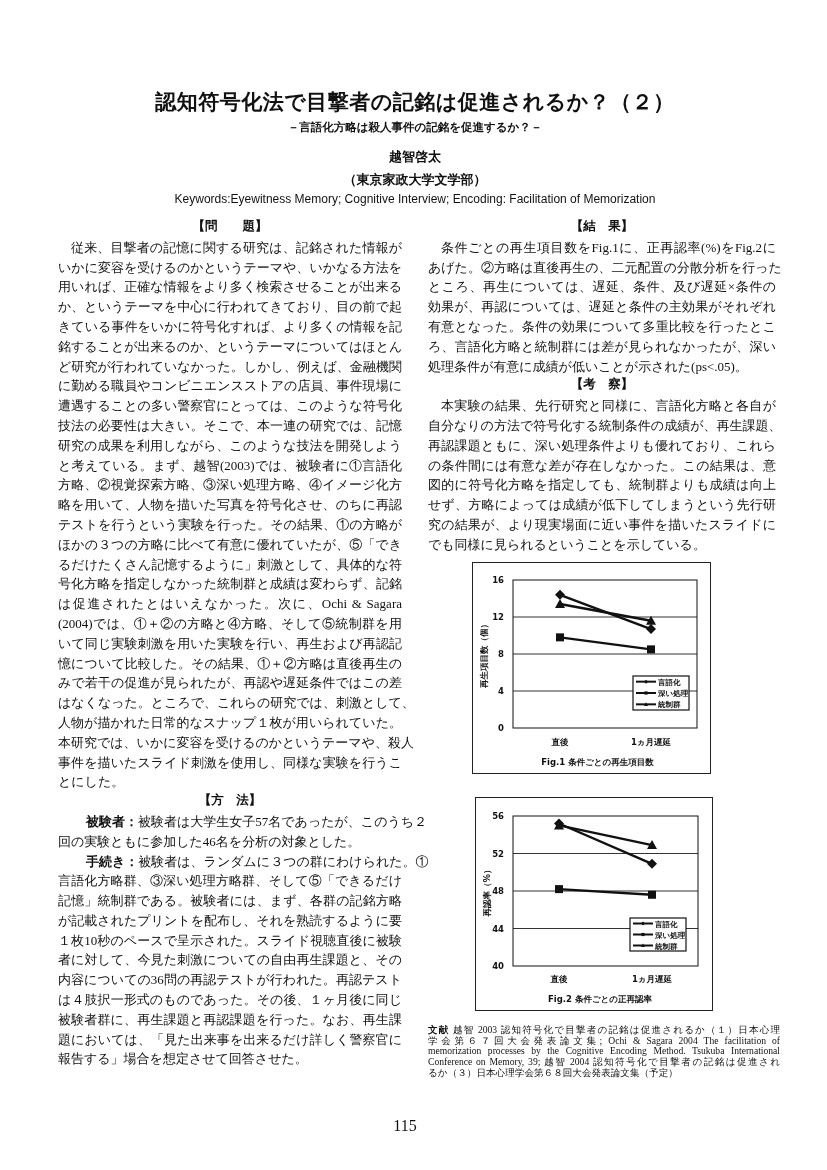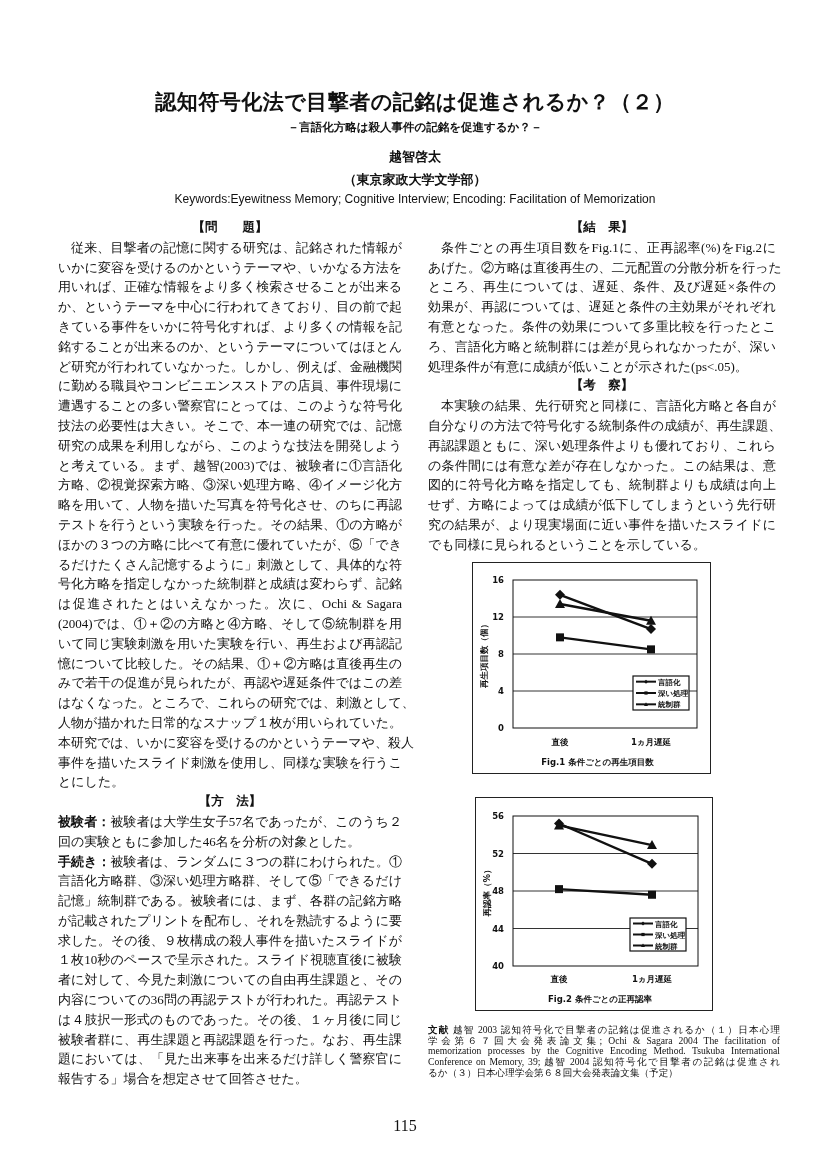--- a/index.html
+++ b/index.html
@@ -9,22 +9,22 @@
   .subtitle { left: 0; width: 830px; top: 120px; text-align: center; font-family: "DejaVu Sans", sans-serif; font-weight: bold; font-size: 11.5px; }
   .author { left: 0; width: 830px; top: 148px; text-align: center; font-family: "DejaVu Sans", sans-serif; font-weight: bold; font-size: 13px; }
   .affil { left: 0; width: 830px; top: 171px; text-align: center; font-family: "DejaVu Sans", sans-serif; font-weight: bold; font-size: 13px; }
   .keywords { left: 0; width: 830px; top: 192px; text-align: center; font-family: "Liberation Sans", sans-serif; font-size: 12px; }
   .col { top: 218px; font-family: "Liberation Serif", "DejaVu Serif", serif; font-size: 13px; }
   .col.left { left: 58px; width: 344px; }
   .col.right { left: 428px; width: 348px; }
   .row { height: 19.8px; line-height: 19.8px; white-space: nowrap; text-align: justify; text-align-last: justify; overflow: visible; }
   .row.last { text-align-last: left; }
   .row.indent { padding-left: 13px; }
-  .row.heading { text-align-last: center; font-family: Liberation Serif, serif; font-weight: bold; font-size: 12.5px; }
-  .lbl { font-family: "DejaVu Sans", sans-serif; font-weight: bold; }
+  .row.heading { text-align-last: center; font-family: Liberation Mono, monospace; font-weight: bold; font-size: 12.5px; }
+  .lbl { font-family: "DejaVu Sans", sans-serif; font-weight: bold; margin-left: 28px; }
   .fig { border: 1px solid #222; background: #fff; }
   .fig svg { position: absolute; left: 0; top: 0; }
   .refs { left: 428px; top: 1025px; width: 352px; font-family: "Liberation Serif", "DejaVu Serif", serif; font-size: 9.6px; }
   .refs .rrow { height: 10.7px; line-height: 10.7px; white-space: nowrap; text-align: justify; text-align-last: justify; }
   .refs .rrow.last { text-align-last: left; }
   .refs .b { font-weight: bold; }
   .pageno { left: 390px; width: 30px; top: 1117px; text-align: center; font-family: "Liberation Serif", serif; font-size: 16px; }
 </style>
 </head>
 <body>
@@ -65,21 +65,20 @@
     <div class="row">本研究では、いかに変容を受けるのかというテーマや、殺人</div>
     <div class="row">事件を描いたスライド刺激を使用し、同様な実験を行うこ</div>
     <div class="row last">とにした。</div>
     <div class="row heading">【方　法】</div>
     <div class="row"><span class="lbl">被験者：</span><span>被験者は大学生女子57名であったが、このうち２</span></div>
     <div class="row last">回の実験ともに参加した46名を分析の対象とした。</div>
     <div class="row"><span class="lbl">手続き：</span><span>被験者は、ランダムに３つの群にわけられた。①</span></div>
     <div class="row">言語化方略群、③深い処理方略群、そして⑤「できるだけ</div>
     <div class="row">記憶」統制群である。被験者には、まず、各群の記銘方略</div>
     <div class="row">が記載されたプリントを配布し、それを熟読するように要</div>
-    <div class="row">求した。その後、９枚構成の殺人事件を描いたスライドが</div>
     <div class="row">１枚10秒のペースで呈示された。スライド視聴直後に被験</div>
     <div class="row">者に対して、今見た刺激についての自由再生課題と、その</div>
     <div class="row">内容についての36問の再認テストが行われた。再認テスト</div>
     <div class="row">は４肢択一形式のものであった。その後、１ヶ月後に同じ</div>
     <div class="row">被験者群に、再生課題と再認課題を行った。なお、再生課</div>
     <div class="row">題においては、「見た出来事を出来るだけ詳しく警察官に</div>
     <div class="row last">報告する」場合を想定させて回答させた。</div>
   </div>
 <div class="abs col right" id="col-right">
     <div class="row heading">【結　果】</div>

